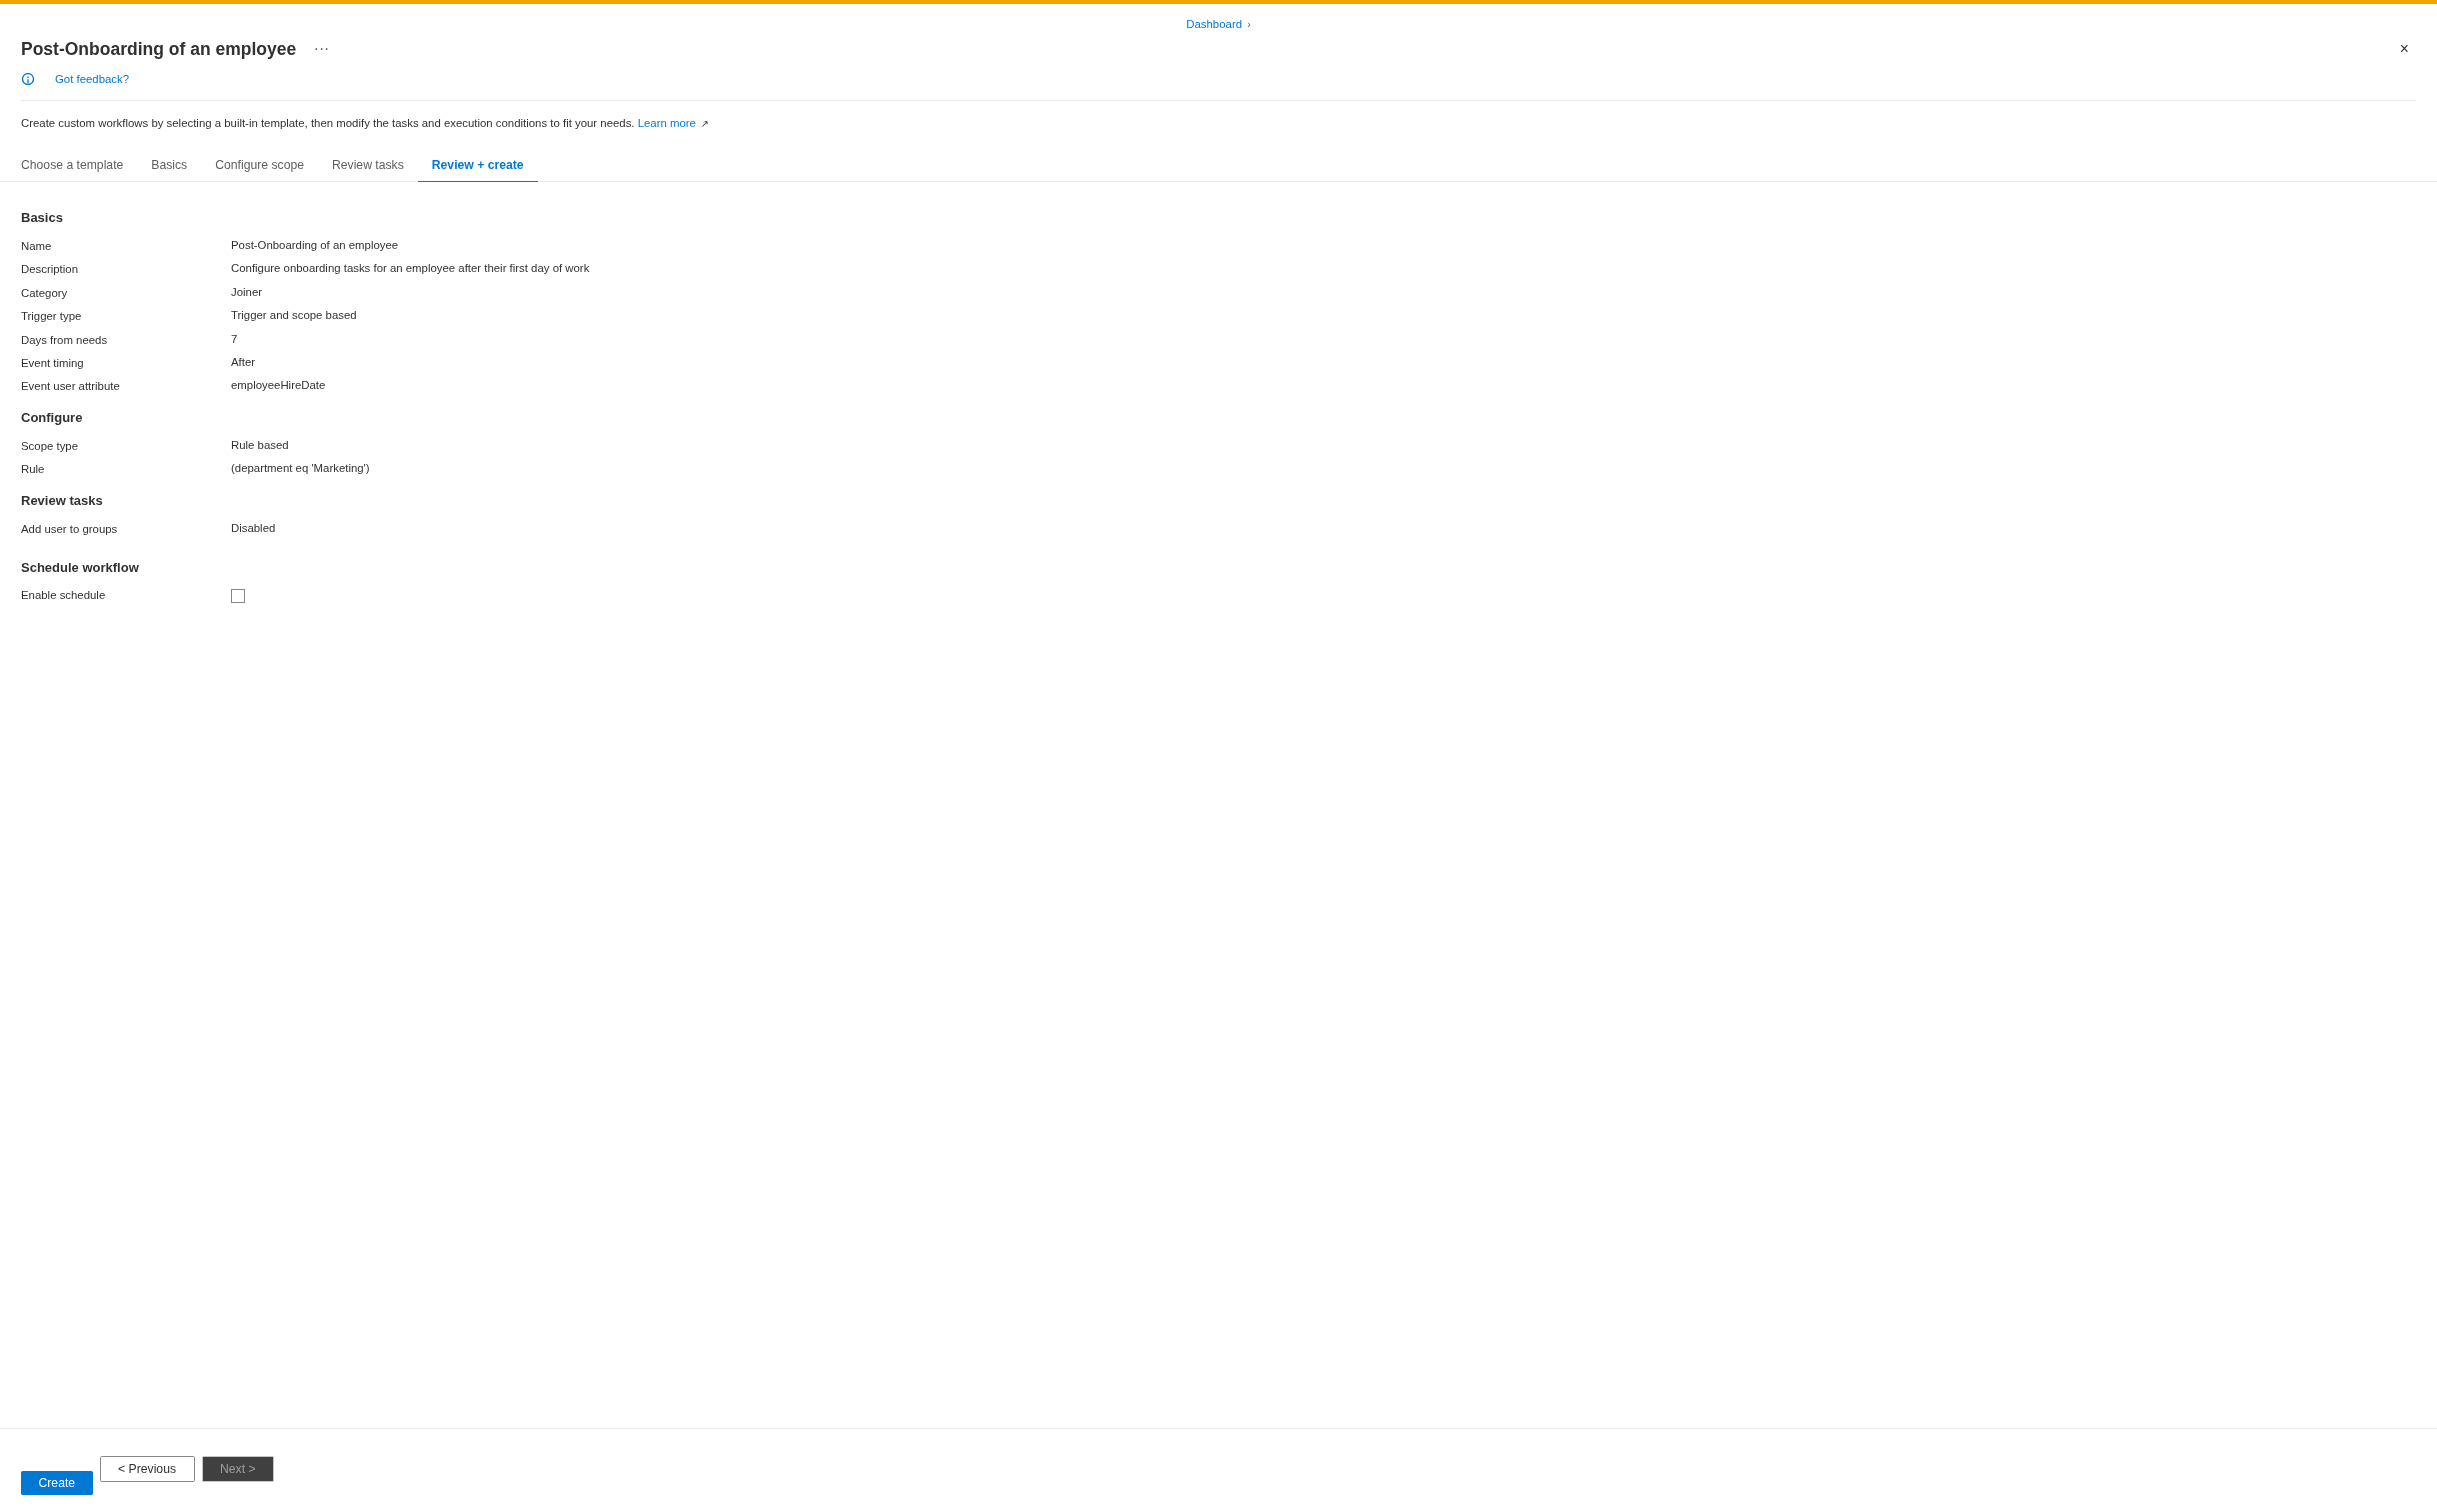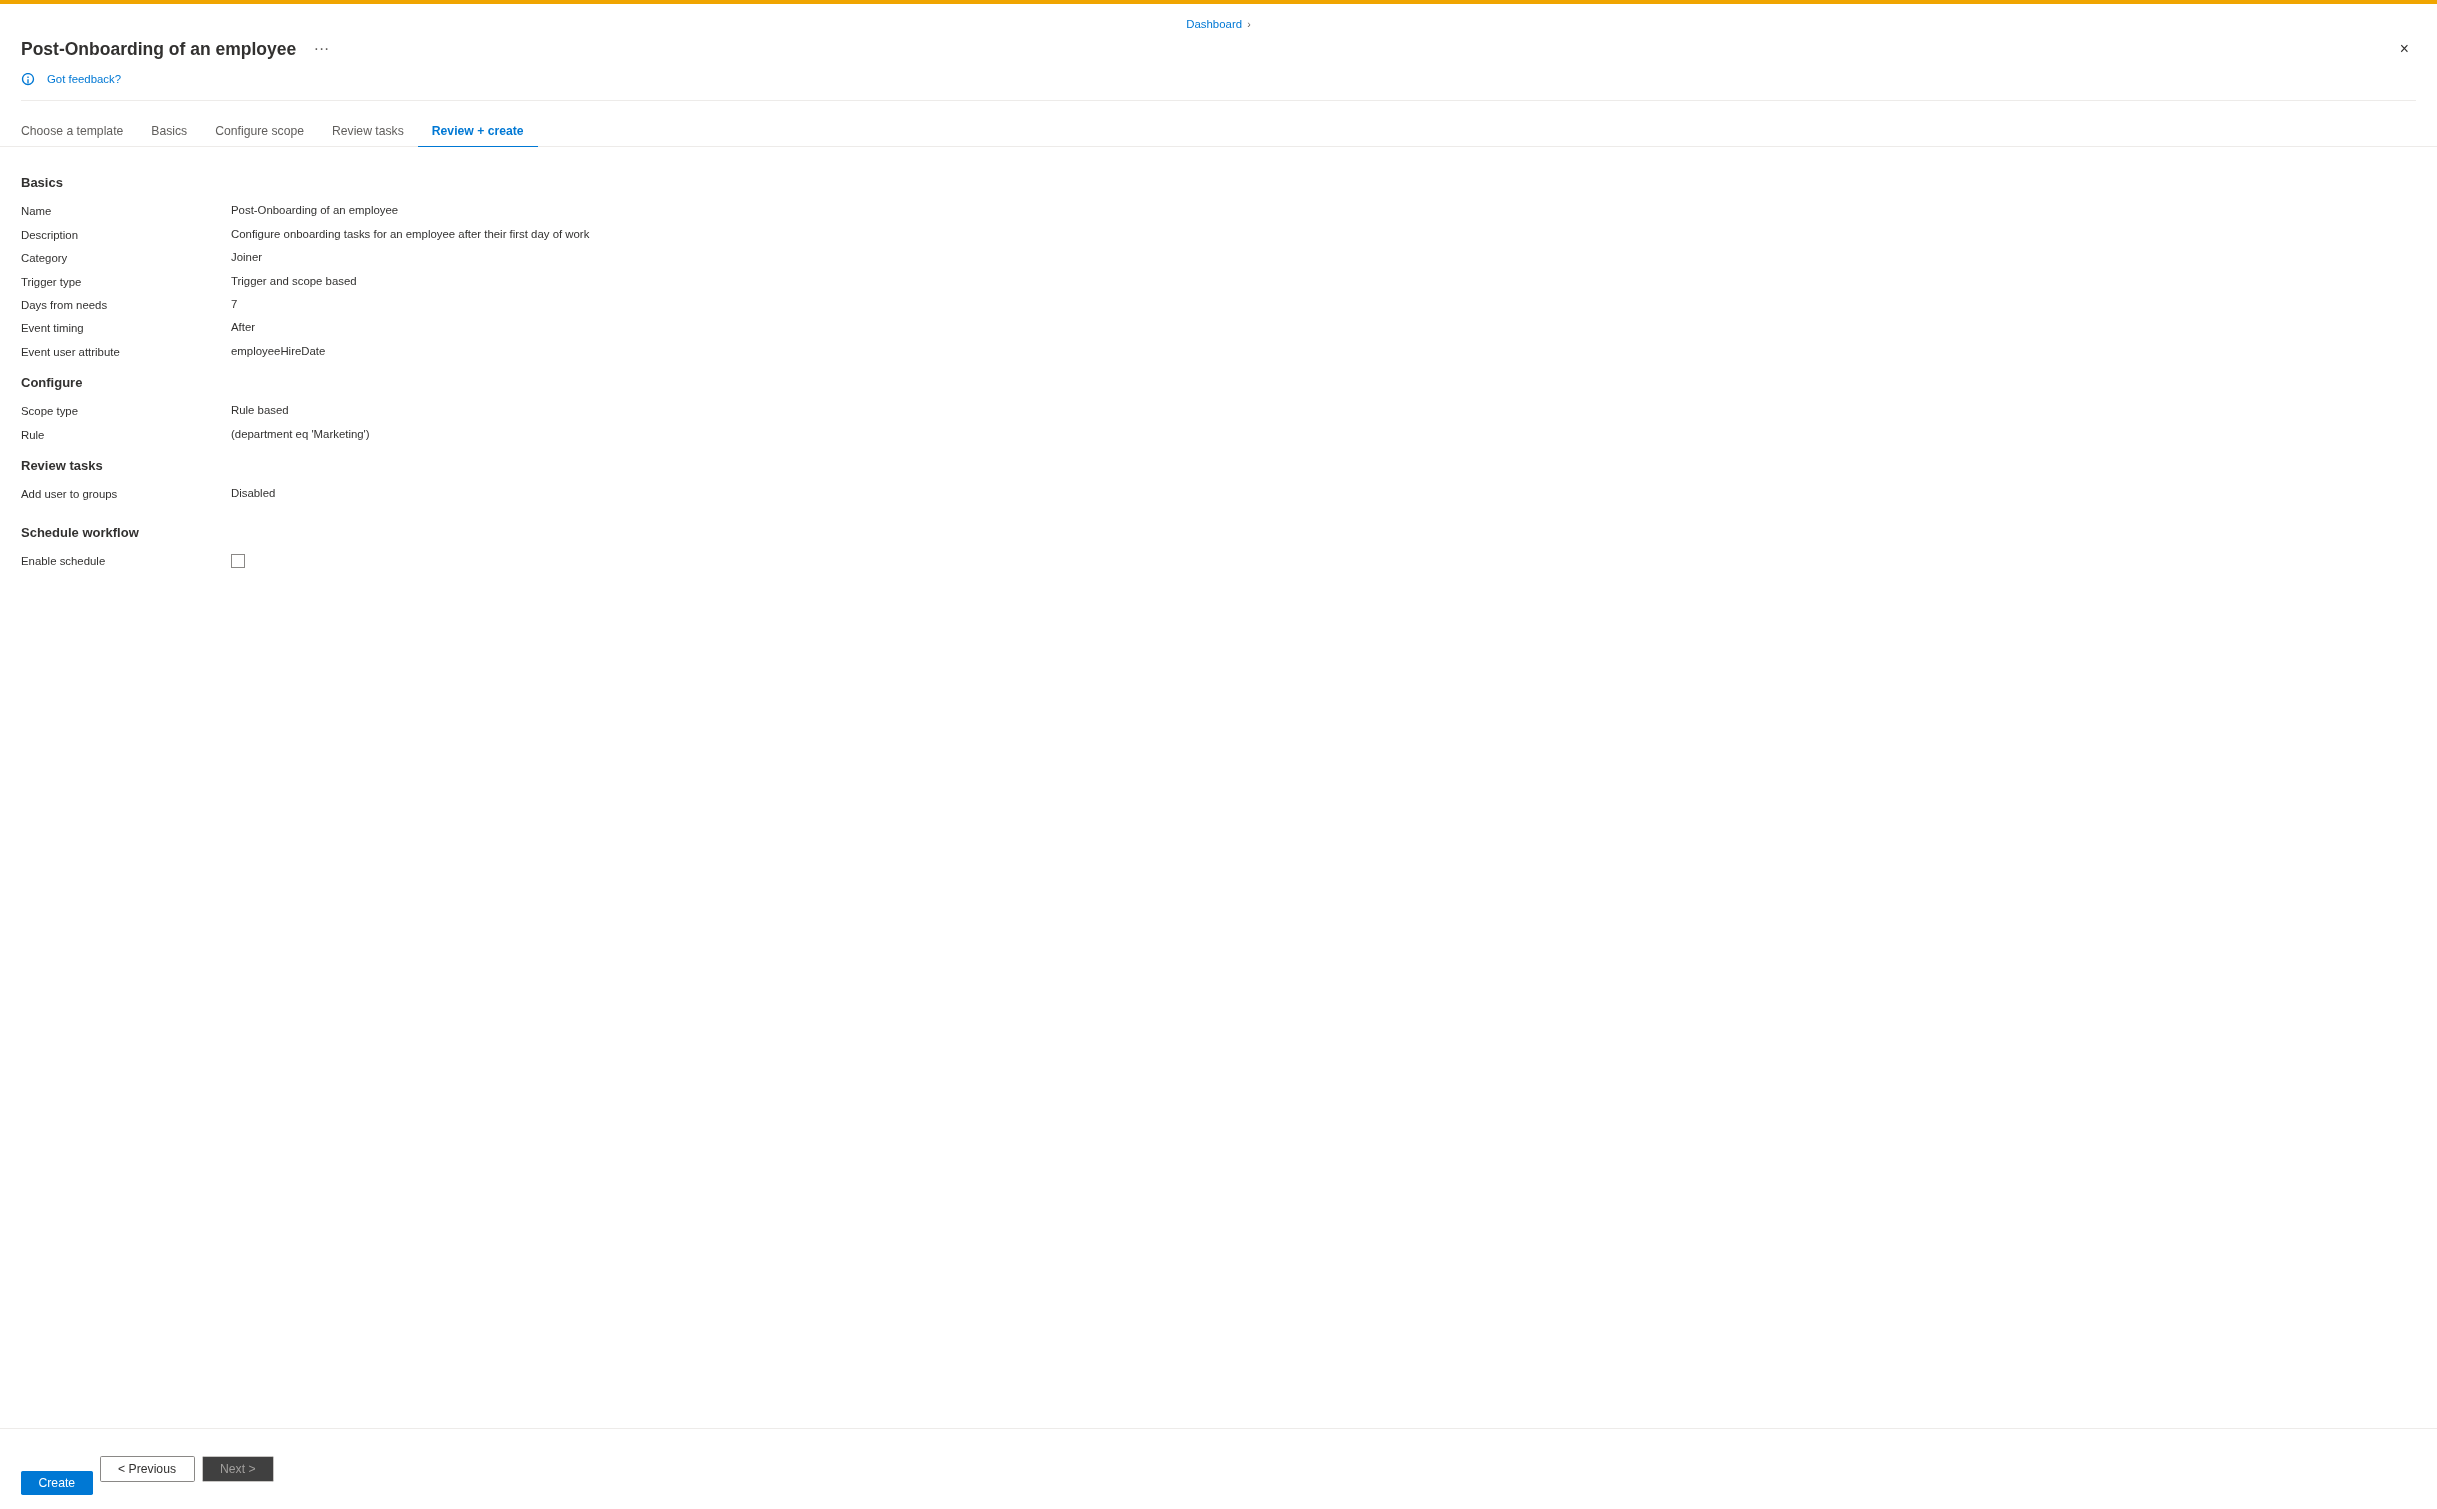--- a/index.html
+++ b/index.html
@@ -91,21 +91,21 @@
       color: #323130;
       font-size: 15.7px;
       padding: 3.5px 7px;
       border-radius: 3.5px;
       line-height: 1;
     }
 
     .feedback-row {
       display: flex;
       align-items: center;
-      gap: 12px;
+      gap: 20px;
       margin-bottom: 14px;
       color: #0078d4;
       cursor: pointer;
       font-size: 11.4px;
     }
 
     .feedback-icon {
       width: 14px;
       height: 14px;
       display: inline-flex;
@@ -283,20 +283,25 @@
         <svg width="14" height="14" viewBox="0 0 16 16" fill="none">
           <path d="M8 1C4.134 1 1 4.134 1 8s3.134 7 7 7 7-3.134 7-7-3.134-7-7-7zm0 12.5A5.5 5.5 0 1 1 8 2.5a5.5 5.5 0 0 1 0 11zm-.75-8.25h1.5v1.5h-1.5v-1.5zm0 3h1.5v4.5h-1.5v-4.5z" fill="#0078d4"></path>
         </svg>
       </span>
       <span>Got feedback?</span>
     </div>
 
     <hr class="divider">
   </div>
 
+  <p class="description-text">
+    <span>Create custom workflows by selecting a built-in template, then modify the tasks and execution conditions to fit your needs.</span>
+    <a class="learn-more">Learn more</a>
+    <span class="external-icon">↗</span>
+  </p>
 
   <div class="tabs-container">
     <span class="tab">Choose a template</span>
     <span class="tab">Basics</span>
     <span class="tab">Configure scope</span>
     <span class="tab">Review tasks</span>
     <span class="tab active">Review + create</span>
   </div>
 
   <div class="content-area">

